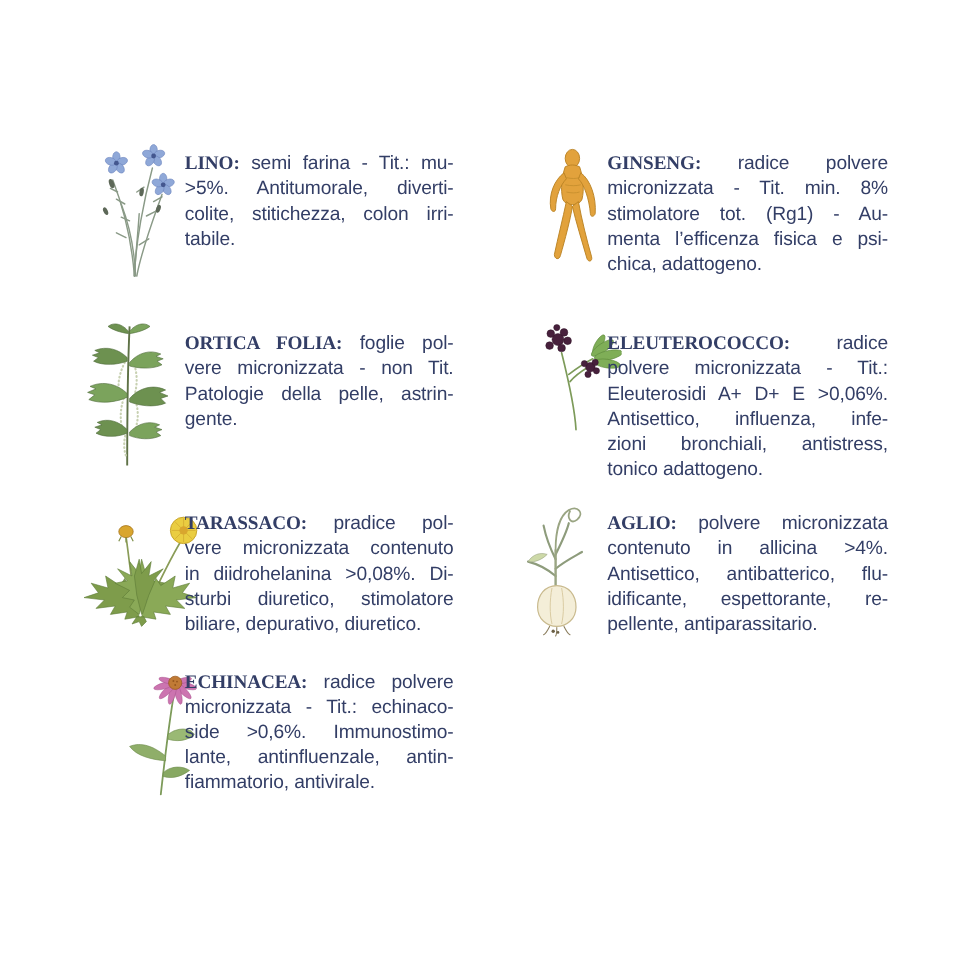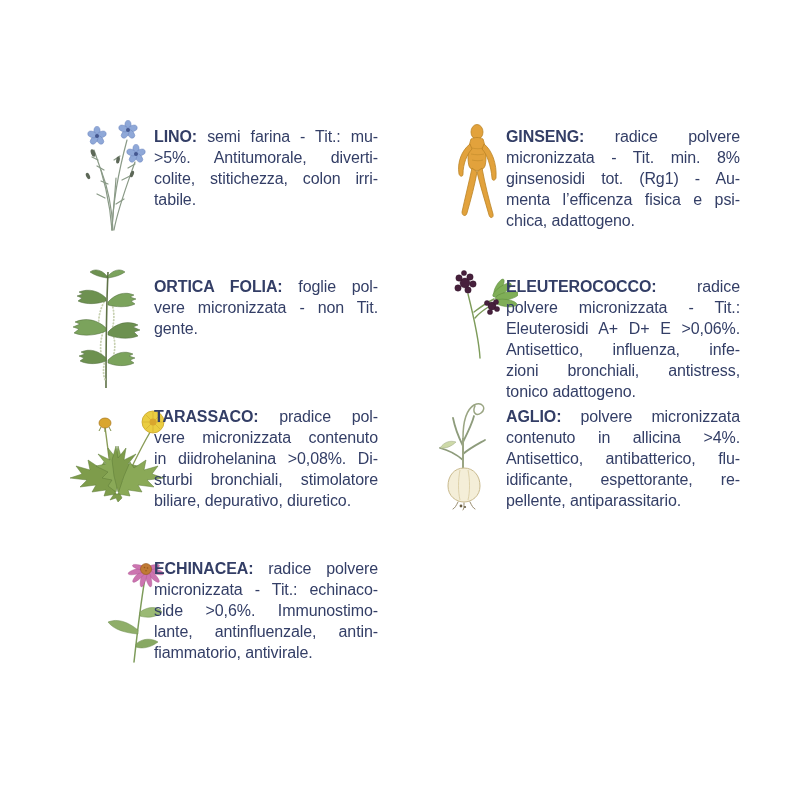--- a/index.html
+++ b/index.html
@@ -5,31 +5,31 @@
   html,body{margin:0;padding:0;}
   body{
     width:800px;height:800px;background:#ffffff;
     font-family:"Liberation Sans","DejaVu Sans",sans-serif;
     overflow:hidden;
   }
   main{position:relative;width:800px;height:800px;}
   .entry{position:absolute;display:flex;}
   .col-left{left:60px;}
   .col-right{left:420px;}
-  .row-0{top:116px}.row-1{top:266px}.row-2{top:396px}.row-3{top:548px}
+  .row-0{top:116px}.row-1{top:266px}.row-2{top:416px}.row-3{top:548px}
   .col-left  .illo{width:94px;flex:none;}
   .col-right .illo{width:86px;flex:none;}
   .col-left  .text{width:224px;}
   .col-right .text{width:234px;}
   .text{
     padding-top:10px;color:#333e66;
     font-size:16px;line-height:21px;letter-spacing:-0.1px;
   }
   .line.just{text-align:justify;text-align-last:justify;}
-  .title{font-weight:bold;}
+  .title{font-weight:bold;font-family:Liberation Serif, serif;}
   .illo svg{display:block;}
   .e-lino          .illo svg{margin:4px 0 0 10px;}
   .e-ginseng       .illo svg{margin:6px 0 0 32px;}
   .e-ortica        .illo svg{margin:-2px 0 0 2px;}
   .e-eleuterococco .illo svg{margin:0 0 0 24px;}
   .e-tarassaco     .illo svg{margin:6px 0 0 0;}
   .e-aglio         .illo svg{margin:0 0 0 10px;}
   .e-echinacea     .illo svg{margin:4px 0 0 38px;}
 </style>
 </head>
@@ -101,21 +101,21 @@
       <path d="M30 46 C33 62 37 78 41 92 C42 96 38 97 37 93 C33 79 28 63 25 50 Z"></path>
     </g>
     <g stroke="#c08b2a" stroke-width="0.7" fill="none" opacity="0.85">
       <path d="M20 26 C24 27 28 27 31 26 M19 32 C24 33 28 33 32 32 M20 38 C24 39 28 39 31 38"></path>
     </g>
   </svg>
 </div>
     <div class="text">
         <div class="line just"><b class="title">GINSENG:</b> radice polvere</div>
         <div class="line just">micronizzata - Tit. min. 8%</div>
-        <div class="line just">ginsenosidi tot. (Rg1) - Au-</div>
+        <div class="line just">stimolatore tot. (Rg1) - Au-</div>
         <div class="line just">menta l’efficenza fisica e psi-</div>
         <div class="line">chica, adattogeno.</div>
       </div>
   </section>
 
   <section class="entry col-left row-1 e-ortica">
     <div class="illo">
   <svg viewBox="0 0 88 126" width="88" height="126" aria-hidden="true">
     <path d="M44 124 C44 90 44 50 46 8" stroke="#5f7247" stroke-width="1.6" fill="none"></path>
     <g stroke="#c8d1b2" stroke-width="1.8" fill="none" stroke-linecap="round" stroke-dasharray="0.6 2.6">
@@ -133,20 +133,21 @@
       <path d="M44 64 C36 56 24 53 13 58 L18 60 L11 63 L17 65 L12 69 C22 73 36 71 44 67 Z" fill="#7ba35c"></path>
       <path d="M46 68 C54 59 66 56 76 61 L71 63 L78 66 L72 68 L76 72 C66 76 54 74 46 71 Z"></path>
       <path d="M44 94 C37 87 28 84 19 88 L23 90 L17 92 L22 94 L18 97 C26 101 37 100 44 97 Z"></path>
       <path d="M46 96 C53 89 62 86 71 90 L67 92 L73 94 L68 96 L72 99 C64 103 53 102 46 99 Z" fill="#7ba35c"></path>
     </g>
   </svg>
 </div>
     <div class="text">
         <div class="line just"><b class="title">ORTICA FOLIA:</b> foglie pol-</div>
         <div class="line just">vere micronizzata - non Tit.</div>
+        <div class="line just">Patologie della pelle, astrin-</div>
         <div class="line">gente.</div>
       </div>
   </section>
 
   <section class="entry col-right row-1 e-eleuterococco">
     <div class="illo">
   <svg viewBox="0 0 74 94" width="74" height="94" aria-hidden="true">
     <g stroke="#7d9b5a" stroke-width="1.4" fill="none" stroke-linecap="round">
       <path d="M36 92 C35 74 30 52 24 28"></path>
       <path d="M31 52 C36 46 41 43 46 40"></path>
@@ -204,21 +205,21 @@
       <circle cx="93" cy="20" r="11" fill="#eacd41" stroke="#c7a32a" stroke-width="0.8"></circle>
       <path d="M93 10 L93 30 M83 20 L103 20 M86 13 L100 27 M86 27 L100 13" stroke="#cfa62e" stroke-width="0.7" opacity="0.8"></path>
       <circle cx="93" cy="20" r="3.5" fill="#d9a62e"></circle>
     </g>
   </svg>
 </div>
     <div class="text">
         <div class="line just"><b class="title">TARASSACO:</b> pradice pol-</div>
         <div class="line just">vere micronizzata contenuto</div>
         <div class="line just">in diidrohelanina &gt;0,08%. Di-</div>
-        <div class="line just">sturbi bronchiali, stimolatore</div>
+        <div class="line just">sturbi diuretico, stimolatore</div>
         <div class="line">biliare, depurativo, diuretico.</div>
       </div>
   </section>
 
   <section class="entry col-right row-2 e-aglio">
     <div class="illo">
   <svg viewBox="0 0 68 116" width="68" height="116" aria-hidden="true">
     <g stroke="#8e9c7c" stroke-width="1.8" fill="none" stroke-linecap="round">
       <path d="M33 64 C26 58 18 54 10 52"></path>
       <path d="M33 58 C40 52 48 48 55 44"></path>

